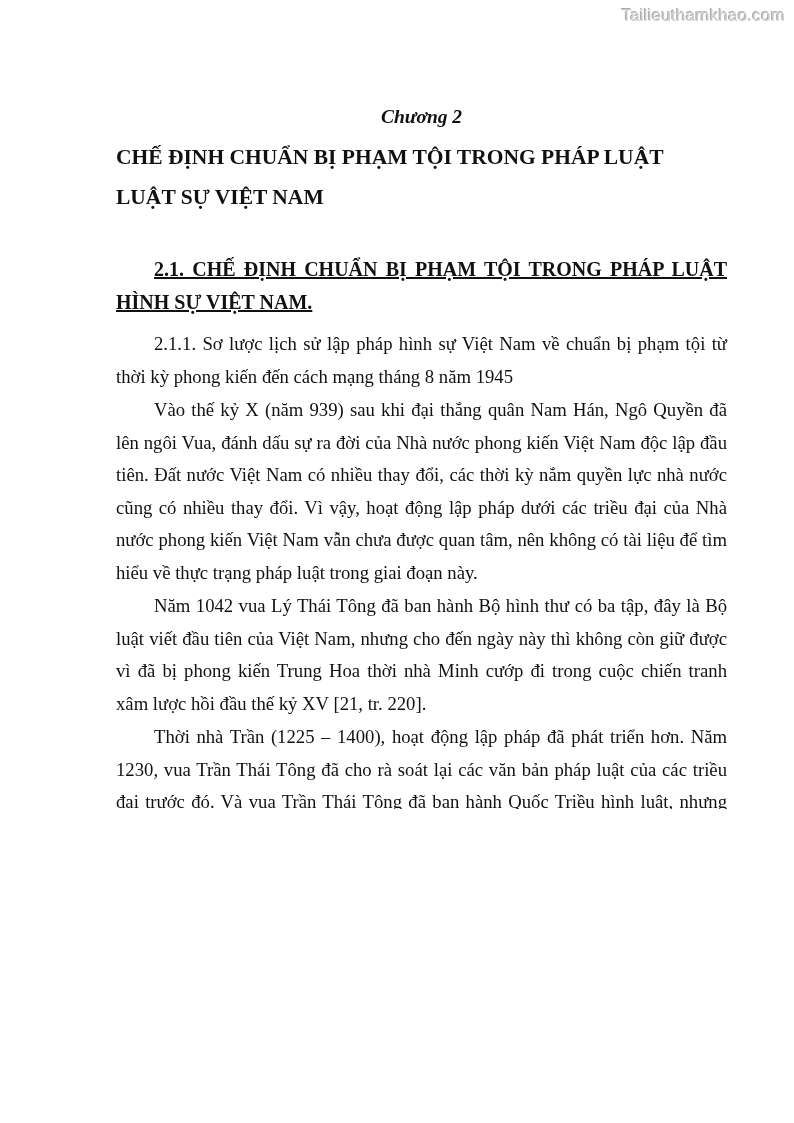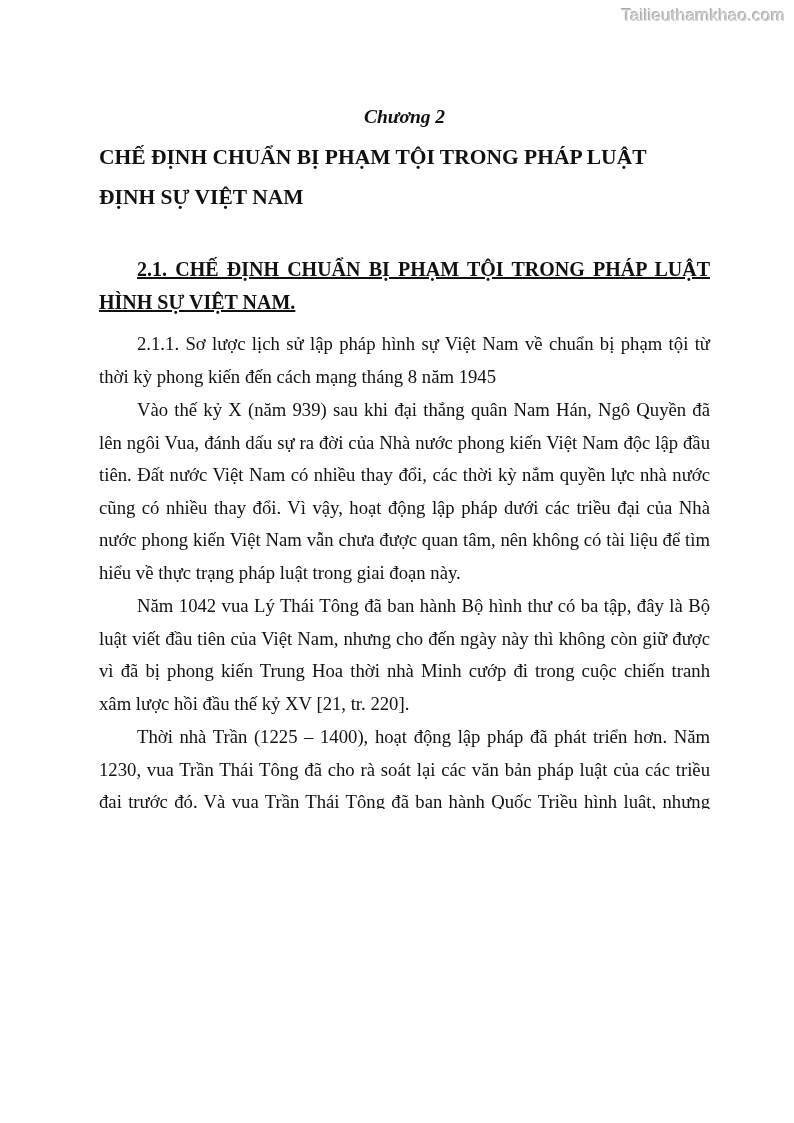--- a/index.html
+++ b/index.html
@@ -23,21 +23,21 @@
     font-family: "Liberation Sans", "DejaVu Sans", sans-serif;
     font-size: 17px;
     letter-spacing: 0.2px;
     color: #c9c9c9;
     text-shadow: 1px 1px 0 #ffffff, -1px -1px 0 #ababab;
     user-select: none;
   }
   .content {
     position: absolute;
     top: 0;
-    left: 99px;
+    left: 116px;
     width: 611px;
   }
   .chapter-label {
     margin-top: 104px;
     text-align: center;
     font-weight: bold;
     font-style: italic;
     font-size: 19.5px;
     line-height: 26px;
   }
@@ -88,21 +88,21 @@
 <div class="page">
 
   <div class="watermark">Tailieuthamkhao.com</div>
 
   <div class="content">
 
     <div class="chapter-label">Chương 2</div>
 
     <div class="doc-title">
       <div>CHẾ ĐỊNH CHUẨN BỊ PHẠM TỘI TRONG PHÁP LUẬT</div>
-      <div>ĐỊNH SỰ VIỆT NAM</div>
+      <div>LUẬT SỰ VIỆT NAM</div>
     </div>
 
     <div class="heading-21">2.1. CHẾ ĐỊNH CHUẨN BỊ PHẠM TỘI TRONG PHÁP LUẬT HÌNH SỰ VIỆT NAM.</div>
 
     <div class="heading-211">2.1.1. Sơ lược lịch sử lập pháp hình sự Việt Nam về chuẩn bị phạm tội từ thời kỳ phong kiến đến cách mạng tháng 8 năm 1945</div>
 
     <p class="para">Vào thế kỷ X (năm 939) sau khi đại thắng quân Nam Hán, Ngô Quyền đã lên ngôi Vua, đánh dấu sự ra đời của Nhà nước phong kiến Việt Nam độc lập đầu tiên. Đất nước Việt Nam có nhiều thay đổi, các thời kỳ nắm quyền lực nhà nước cũng có nhiều thay đổi. Vì vậy, hoạt động lập pháp dưới các triều đại của Nhà nước phong kiến Việt Nam vẫn chưa được quan tâm, nên không có tài liệu để tìm hiểu về thực trạng pháp luật trong giai đoạn này.</p>
 
     <p class="para">Năm 1042 vua Lý Thái Tông đã ban hành Bộ hình thư có ba tập, đây là Bộ luật viết đầu tiên của Việt Nam, nhưng cho đến ngày này thì không còn giữ được vì đã bị phong kiến Trung Hoa thời nhà Minh cướp đi trong cuộc chiến tranh xâm lược hồi đầu thế kỷ XV [21, tr. 220].</p>
 

